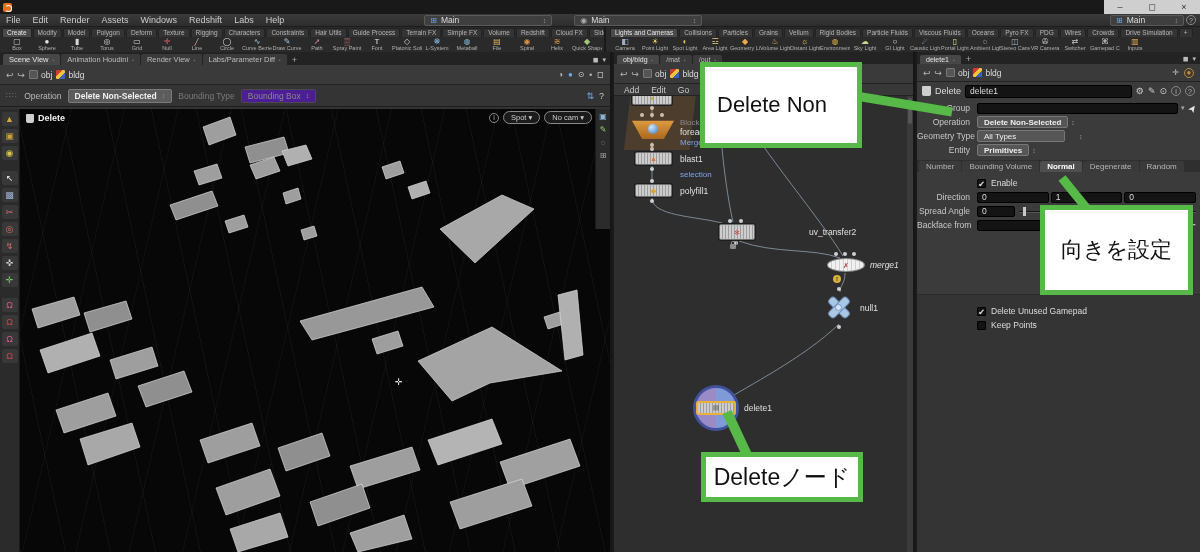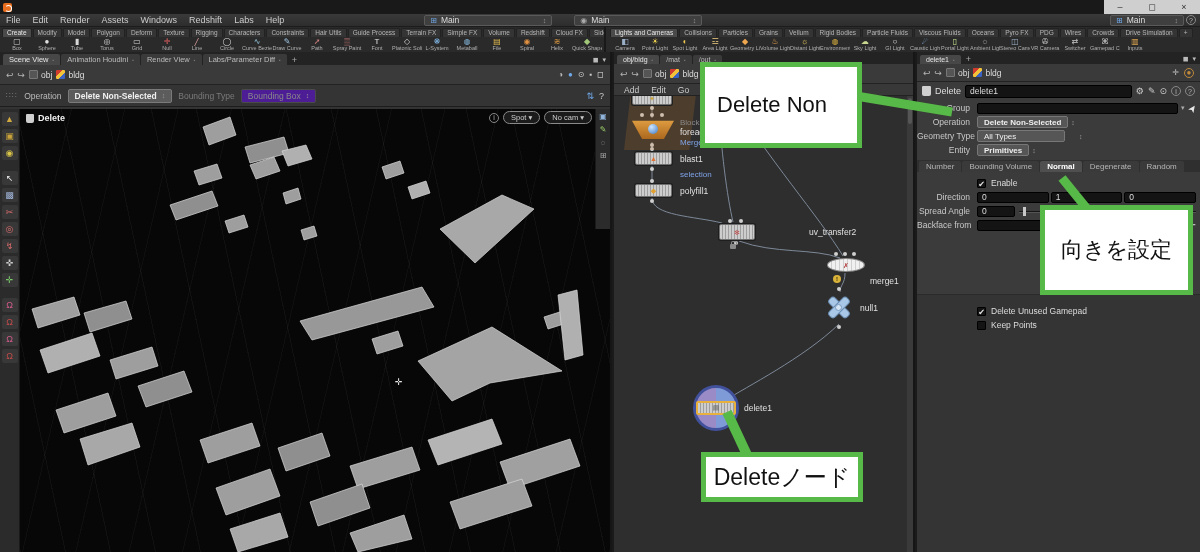--- a/index.html
+++ b/index.html
@@ -645,21 +645,21 @@
 
     <div class="gnode" style="left:105px;top:128px;width:36px;height:16px;">
       <span class="nicon" style="color:#c05050;">✻</span>
     </div>
     <span class="nlabel" style="left:147px;top:131px;margin-left:48px;">uv_transfer2</span>
     <span class="locktag"></span>
 
     <div class="merge">
       <span class="mk">✗</span>
     </div>
-    <span class="nlabel" style="left:256px;top:180px;">merge1</span>
+    <span class="nlabel" style="left:256px;top:164px;font-style:italic;">merge1</span>
     <span class="badge">!</span>
 
     <div class="nullnode">
       <i class="r1"></i>
         <i class="r2"></i>
         <u></u>
     </div>
     <span class="nlabel" style="left:246px;top:207px;">null1</span>
 
     <div class="selring"></div>

